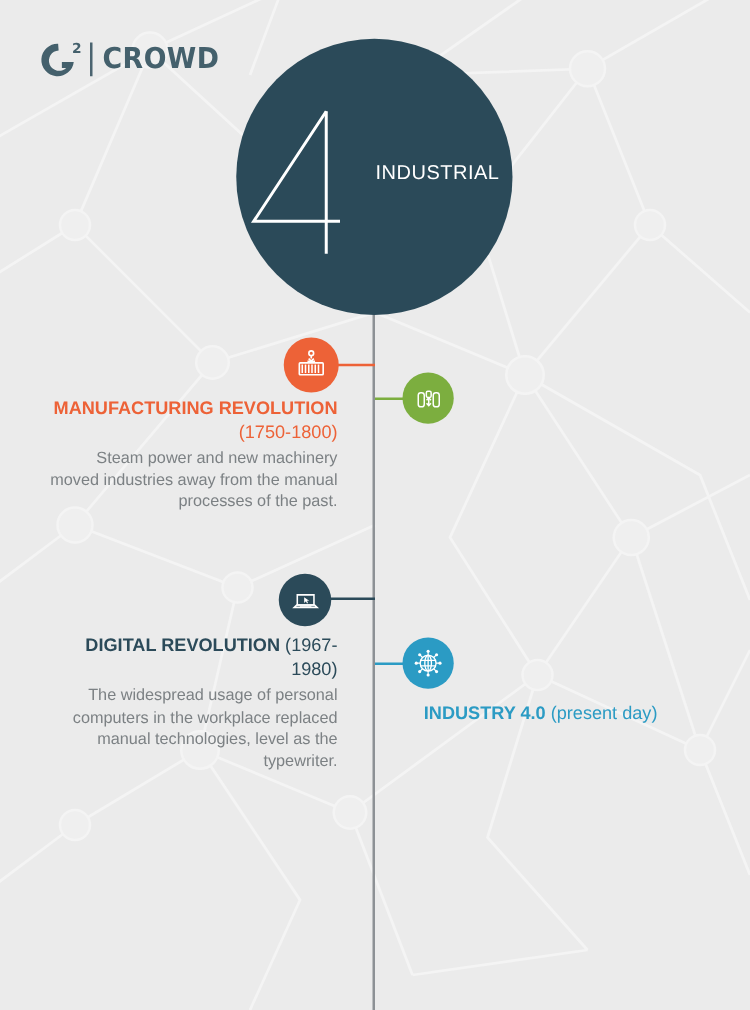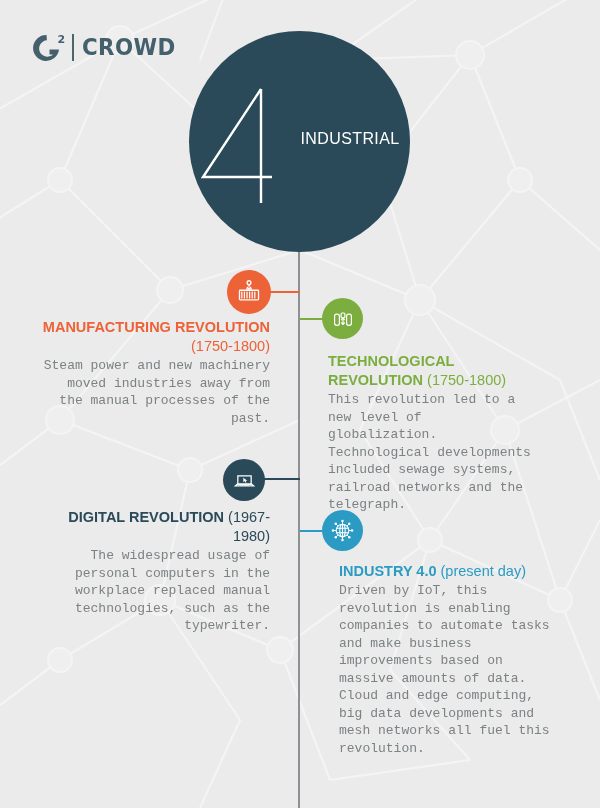--- a/index.html
+++ b/index.html
@@ -130,21 +130,20 @@
     margin: 0 0 1px 0;
   }
   .head .yr {
     font-weight: normal;
   }
   .body {
     font-size: 13px;
     line-height: 17.5px;
     color: #7c8184;
     margin: 0;
-    font-family: Liberation Mono, monospace;
   }
 </style>
 </head>
 <body>
 
 <div id="canvas">
 
   <svg class="bg-pattern" viewBox="0 0 600 808" width="600" height="808" aria-hidden="true">
     <g stroke="#f4f4f4" stroke-width="2.2" fill="none">
       <path d="M -20 120 L 120 40 L 250 -20"></path>
@@ -262,27 +261,20 @@
         <rect x="4.5" y="9" width="6" height="14" rx="2.6"></rect>
         <rect x="19.5" y="9" width="6" height="14" rx="2.6"></rect>
         <rect x="12.6" y="7.5" width="4.8" height="6.2" rx="1.4"></rect>
         <path d="M15 14.2 L15 21.5"></path>
         <path d="M12.8 16.4 L15 14.0 L17.2 16.4"></path>
         <path d="M12.8 19.4 L15 21.8 L17.2 19.4"></path>
       </g>
     </svg>
   </div>
 
-  <div class="block right" style="left:328px; top:352px; width:205px;">
-    <p class="head" style="color:#7cae3f;">
-      <span>TECHNOLOGICAL REVOLUTION</span>
-      <span class="yr">(1750-1800)</span>
-    </p>
-    <p class="body">This revolution led to a new level of globalization. Technological developments included sewage systems, railroad networks and the telegraph.</p>
-  </div>
 
   <div class="conn" style="left:258px; top:478px; width:42px; background:#2b4a59;"></div>
 
   <div class="badge" style="left:223px; top:459px; width:42px; height:42px; background:#2b4a59;">
     <svg viewBox="0 0 30 30" width="25" height="25" aria-hidden="true">
       <g fill="none" stroke="#ffffff" stroke-width="1.5">
         <path d="M7 9.5 L23 9.5 L23 19.2 L7 19.2 Z"></path>
         <path d="M4 21.5 L26 21.5 L23.6 19.2 L6.4 19.2 Z"></path>
       </g>
       <g fill="#ffffff">
@@ -292,21 +284,21 @@
         <path d="M9.5 20.4 L20.5 20.4"></path>
       </g>
     </svg>
   </div>
 
   <div class="block left" style="left:40px; top:508px; width:230px;">
     <p class="head" style="color:#2b4a59;">
       <span>DIGITAL REVOLUTION</span>
       <span class="yr">(1967-1980)</span>
     </p>
-    <p class="body">The widespread usage of personal computers in the workplace replaced manual technologies, such as the typewriter.</p>
+    <p class="body">The widespread usage of personal computers in the workplace replaced manual technologies, level as the typewriter.</p>
   </div>
 
   <div class="conn" style="left:300px; top:530px; width:28px; background:#2b9bc4;"></div>
 
   <div class="badge" style="left:322px; top:510px; width:41px; height:41px; background:#2b9bc4;">
     <svg viewBox="0 0 30 30" width="25" height="25" aria-hidden="true">
       <g fill="none" stroke="#ffffff" stroke-width="1.3">
         <circle cx="15" cy="15" r="7.6"></circle>
         <ellipse cx="15" cy="15" rx="3.2" ry="7.6"></ellipse>
         <path d="M7.7 12.3 L22.3 12.3"></path>
@@ -334,16 +326,15 @@
         <circle cx="6.9" cy="23.1" r="1.5"></circle>
       </g>
     </svg>
   </div>
 
   <div class="block right" style="left:339px; top:562px; width:215px;">
     <p class="head" style="color:#2b9bc4;">
       <span>INDUSTRY 4.0</span>
       <span class="yr">(present day)</span>
     </p>
-    <p class="body">Driven by IoT, this revolution is enabling companies to automate tasks and make business improvements based on massive amounts of data. Cloud and edge computing, big data developments and mesh networks all fuel this revolution.</p>
   </div>
 
 </div>
 
 </body></html>

